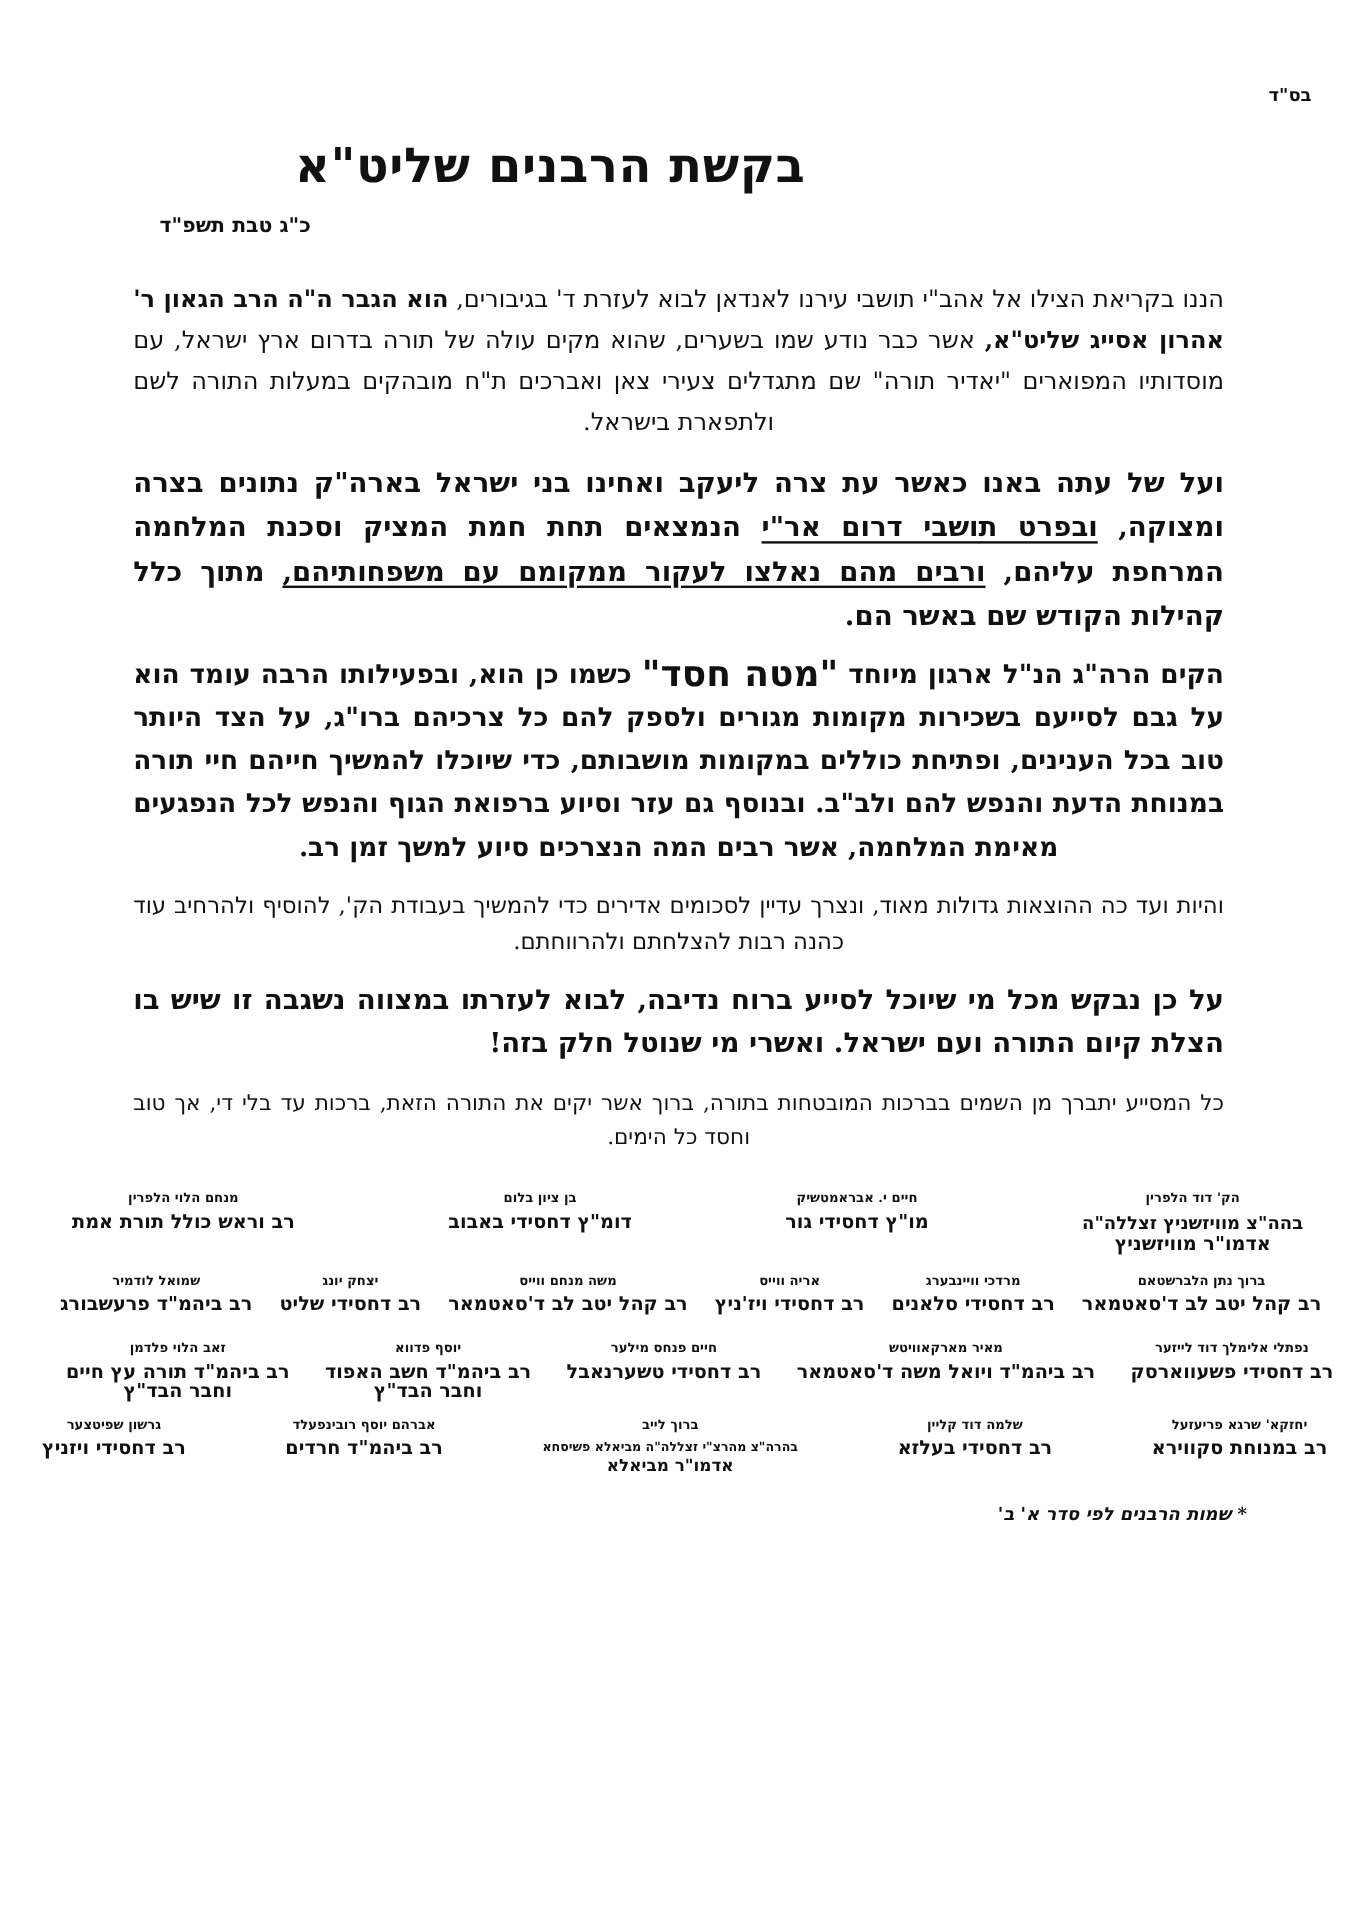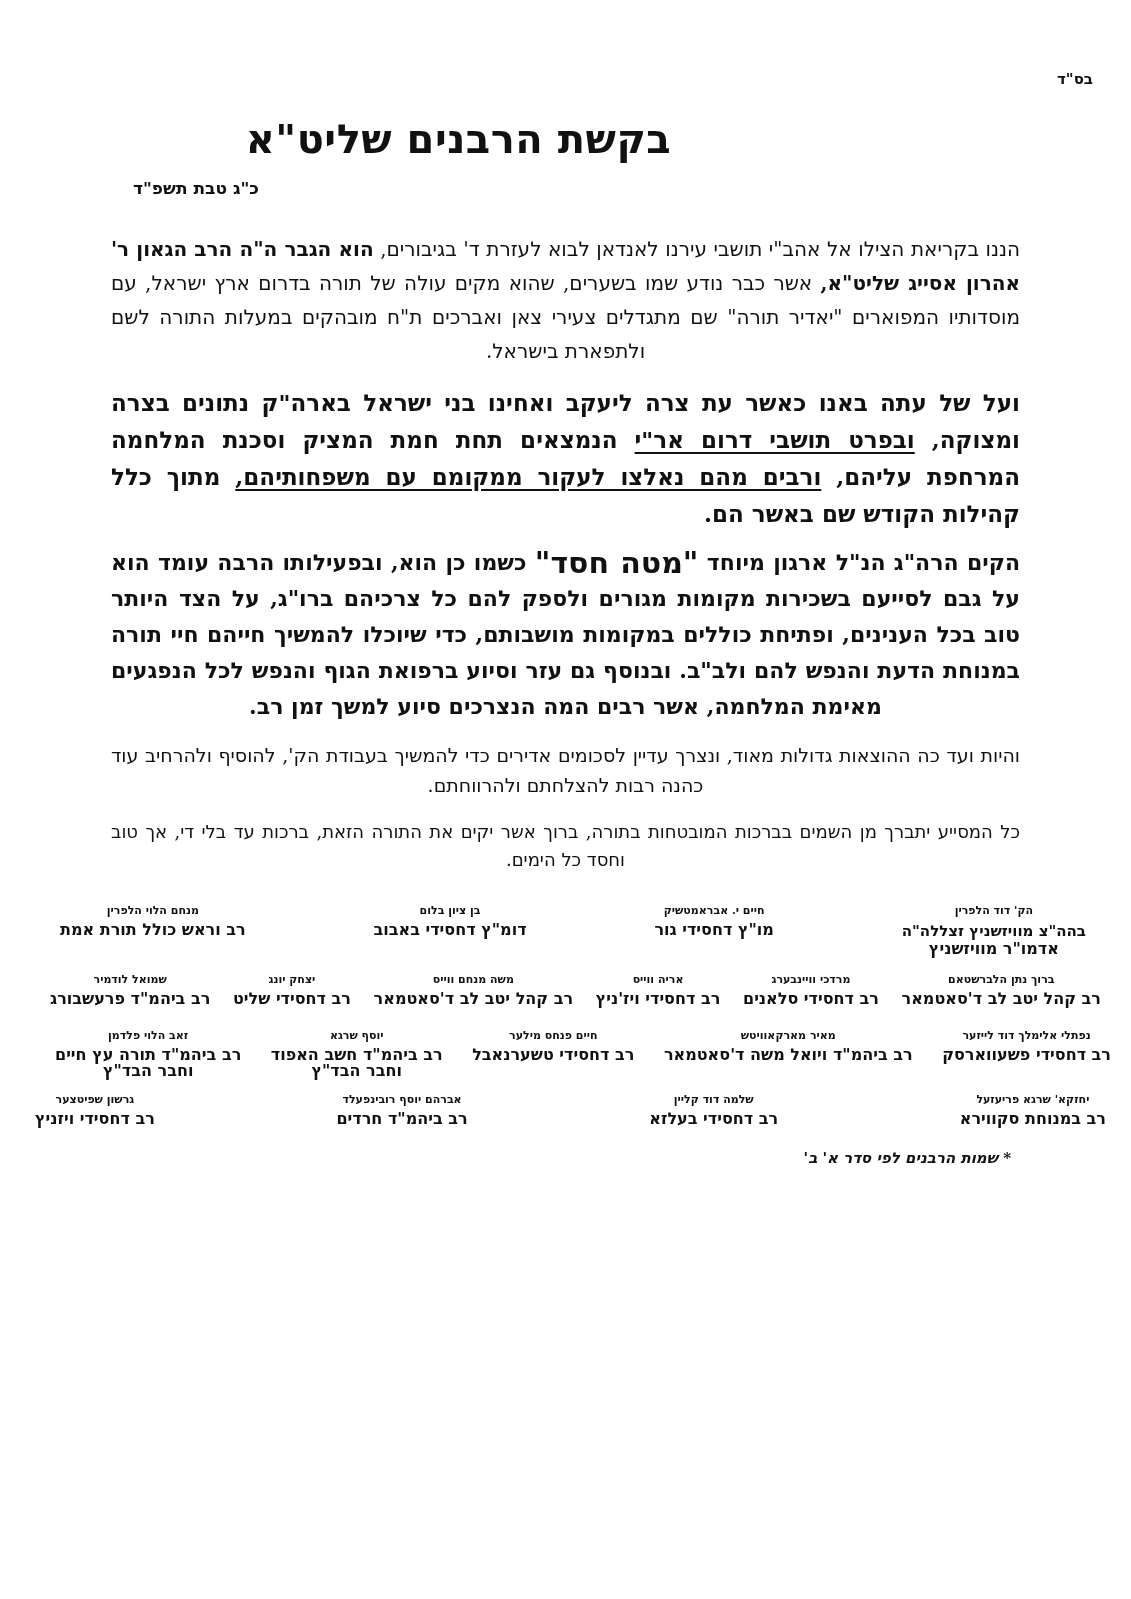--- a/index.html
+++ b/index.html
@@ -56,21 +56,21 @@
   .sig-row.r3 { margin-top: 18px; padding: 0 20px 0 55px; }
   .sig-row.r4 { margin-top: 10px; padding: 0 25px 0 35px; }
   .sig { text-align: center; }
   .sig-name { font-size: 11px; font-weight: bold; line-height: 22px; }
   .sig-role { font-size: 16px; font-weight: bold; line-height: 16px; }
   .sig-role.lg { font-size: 15px; line-height: 19px; }
   .sig-role.tiny { font-size: 10.5px; line-height: 14px; }
   .sig-role.em { font-size: 14px; line-height: 18px; }
   .footnote {
     margin-top: 22px;
-    padding-right: 120px;
+    padding-right: 92px;
     text-align: right;
     font-size: 15px;
     font-weight: bold;
     font-style: italic;
   }
 </style>
 </head>
 <body>
 
 <div class="page">
@@ -85,20 +85,21 @@
 
     <p class="p1"><span>הננו בקריאת הצילו אל אהב"י תושבי עירנו לאנדאן לבוא לעזרת ד' בגיבורים, </span><span class="seg-bold">הוא הגבר ה"ה הרב הגאון ר' אהרון אסייג שליט"א,</span><span> אשר כבר נודע שמו בשערים, שהוא מקים עולה של תורה בדרום ארץ ישראל, עם מוסדותיו המפוארים "יאדיר תורה" שם מתגדלים צעירי צאן ואברכים ת"ח מובהקים במעלות התורה לשם ולתפארת בישראל.</span></p>
 
     <p class="p2"><span>ועל של עתה באנו כאשר עת צרה ליעקב ואחינו בני ישראל בארה"ק נתונים בצרה ומצוקה, </span><span class="seg-underline">ובפרט תושבי דרום אר"י</span><span> הנמצאים תחת חמת המציק וסכנת המלחמה המרחפת עליהם, </span><span class="seg-underline">ורבים מהם נאלצו לעקור ממקומם עם משפחותיהם,</span><span> מתוך כלל קהילות הקודש שם באשר הם.</span></p>
 
     <p class="p3"><span>הקים הרה"ג הנ"ל ארגון מיוחד </span><span class="seg-big">"מטה חסד"</span><span> כשמו כן הוא, ובפעילותו הרבה עומד הוא על גבם לסייעם בשכירות מקומות מגורים ולספק להם כל צרכיהם ברו"ג, על הצד היותר טוב בכל הענינים, ופתיחת כוללים במקומות מושבותם, כדי שיוכלו להמשיך חייהם חיי תורה במנוחת הדעת והנפש להם ולב"ב. ובנוסף גם עזר וסיוע ברפואת הגוף והנפש לכל הנפגעים מאימת המלחמה, אשר רבים המה הנצרכים סיוע למשך זמן רב.</span></p>
 
 
     <p class="p5">והיות ועד כה ההוצאות גדולות מאוד, ונצרך עדיין לסכומים אדירים כדי להמשיך בעבודת הק', להוסיף ולהרחיב עוד כהנה רבות להצלחתם ולהרווחתם.</p>
 
+    <p class="p6">על כן נבקש מכל מי שיוכל לסייע ברוח נדיבה, לבוא לעזרתו במצווה נשגבה זו שיש בו הצלת קיום התורה ועם ישראל. ואשרי מי שנוטל חלק בזה!</p>
 
     <p class="p7">כל המסייע יתברך מן השמים בברכות המובטחות בתורה, ברוך אשר יקים את התורה הזאת, ברכות עד בלי די, אך טוב וחסד כל הימים.</p>
 
   </div>
 
   <div class="signatures">
 
     <div class="sig-row r1">
       <div class="sig">
         <div class="sig-name">הק' דוד הלפרין</div>
@@ -153,41 +154,46 @@
       </div>
       <div class="sig">
         <div class="sig-name">מאיר מארקאוויטש</div>
         <div class="sig-role">רב ביהמ"ד ויואל משה ד'סאטמאר</div>
       </div>
       <div class="sig">
         <div class="sig-name">חיים פנחס מילער</div>
         <div class="sig-role">רב דחסידי טשערנאבל</div>
       </div>
       <div class="sig">
-        <div class="sig-name">יוסף שרגא</div>
+        <div class="sig-name">יוסף פדווא</div>
         <div class="sig-role">רב ביהמ"ד חשב האפוד</div>
         <div class="sig-role">וחבר הבד"ץ</div>
       </div>
       <div class="sig">
         <div class="sig-name">זאב הלוי פלדמן</div>
         <div class="sig-role">רב ביהמ"ד תורה עץ חיים</div>
         <div class="sig-role">וחבר הבד"ץ</div>
       </div>
     </div>
 
     <div class="sig-row r4">
       <div class="sig">
         <div class="sig-name">יחזקא' שרגא פריעזעל</div>
         <div class="sig-role">רב במנוחת סקווירא</div>
       </div>
       <div class="sig">
         <div class="sig-name">שלמה דוד קליין</div>
         <div class="sig-role">רב דחסידי בעלזא</div>
       </div>
       <div class="sig">
+        <div class="sig-name">ברוך לייב</div>
+        <div class="sig-role tiny">בהרה"צ מהרצ"י זצללה"ה מביאלא פשיסחא</div>
+        <div class="sig-role em">אדמו"ר מביאלא</div>
+      </div>
+      <div class="sig">
         <div class="sig-name">אברהם יוסף רובינפעלד</div>
         <div class="sig-role">רב ביהמ"ד חרדים</div>
       </div>
       <div class="sig">
         <div class="sig-name">גרשון שפיטצער</div>
         <div class="sig-role">רב דחסידי ויזניץ</div>
       </div>
     </div>
 
   </div>

